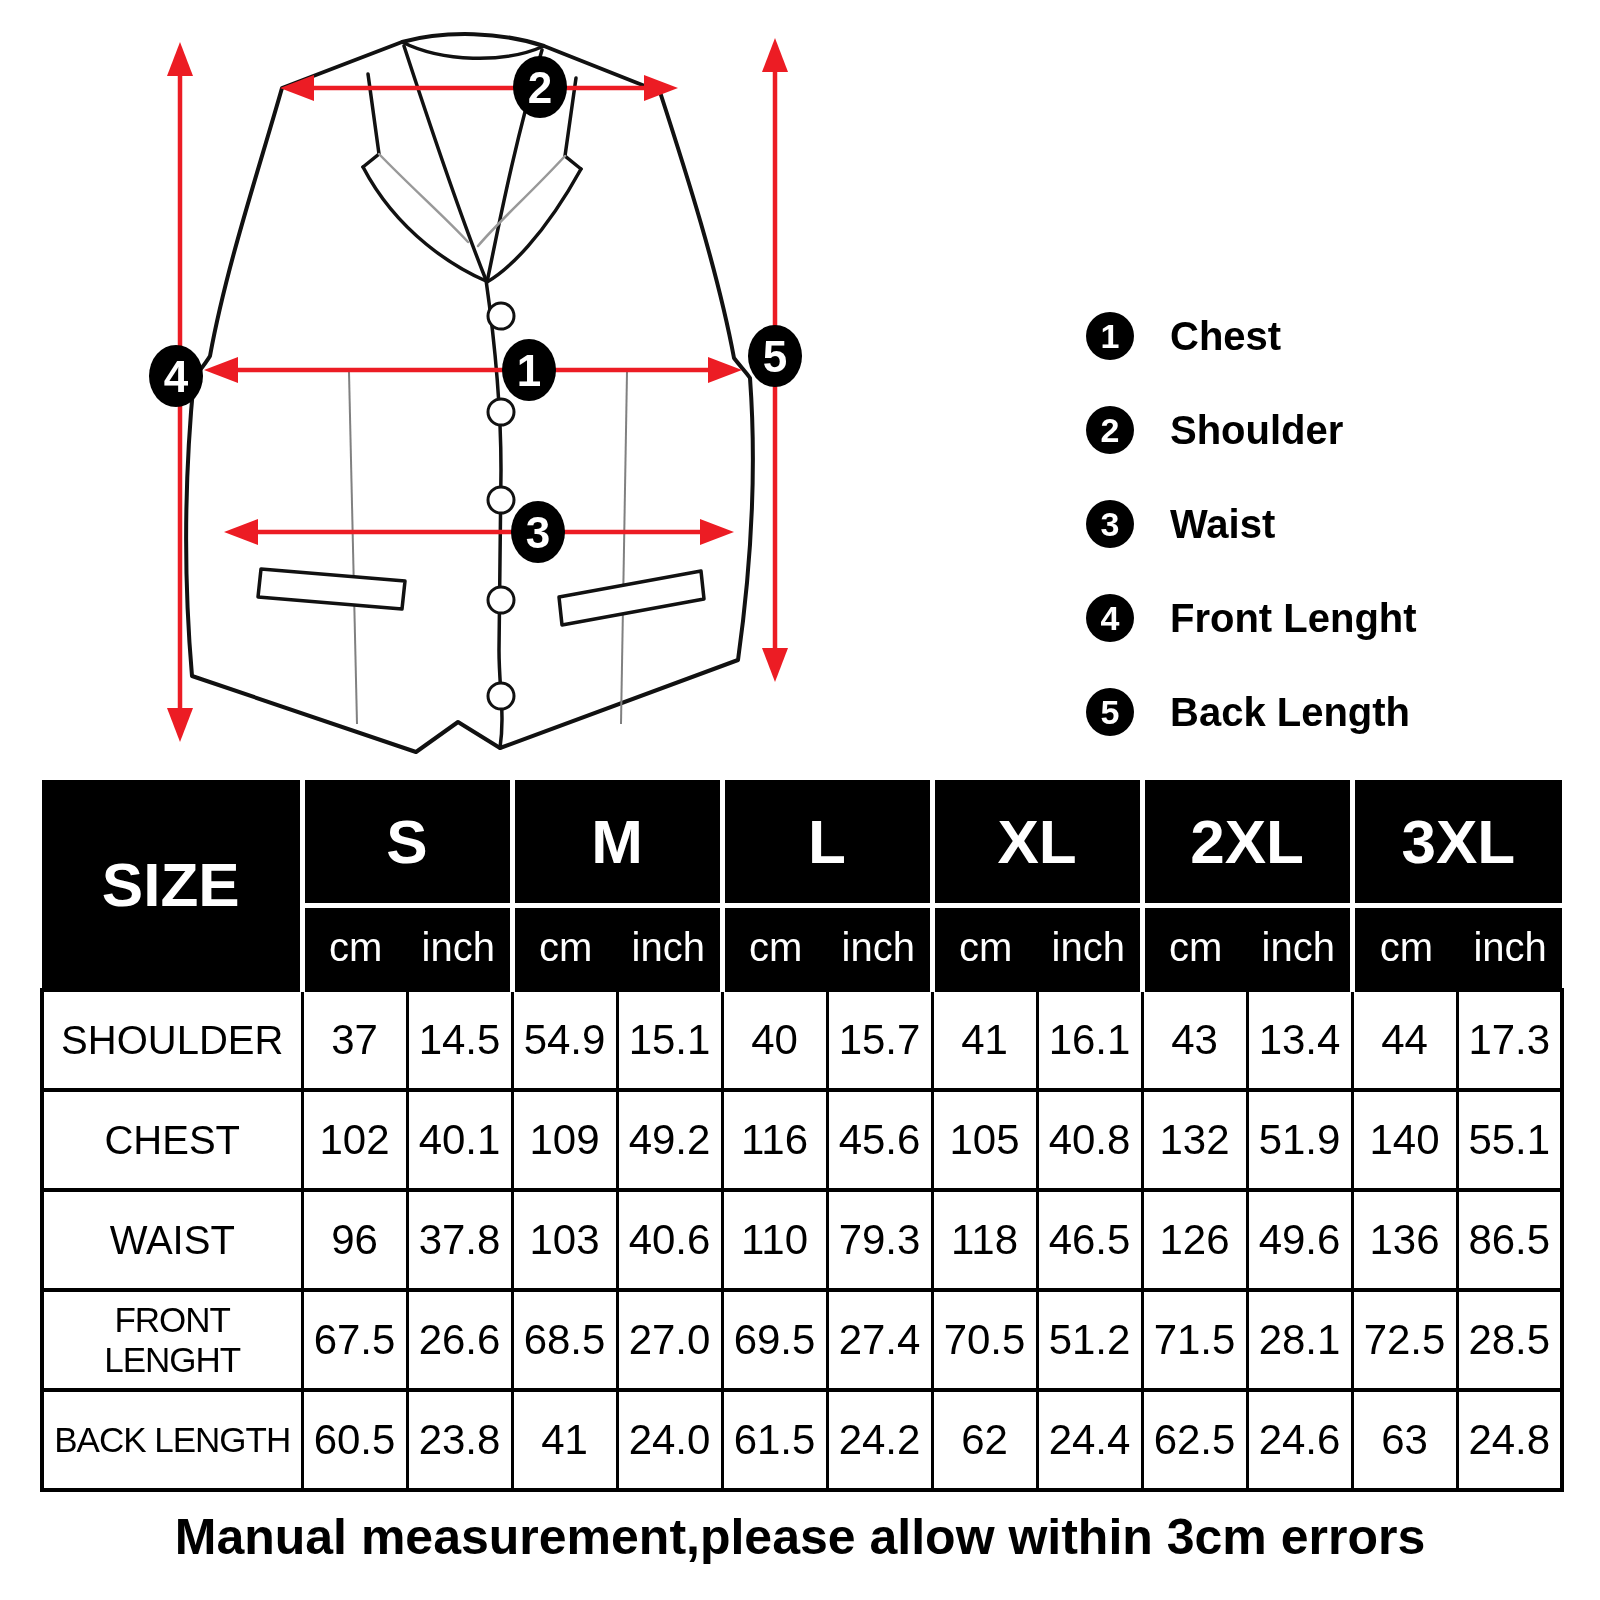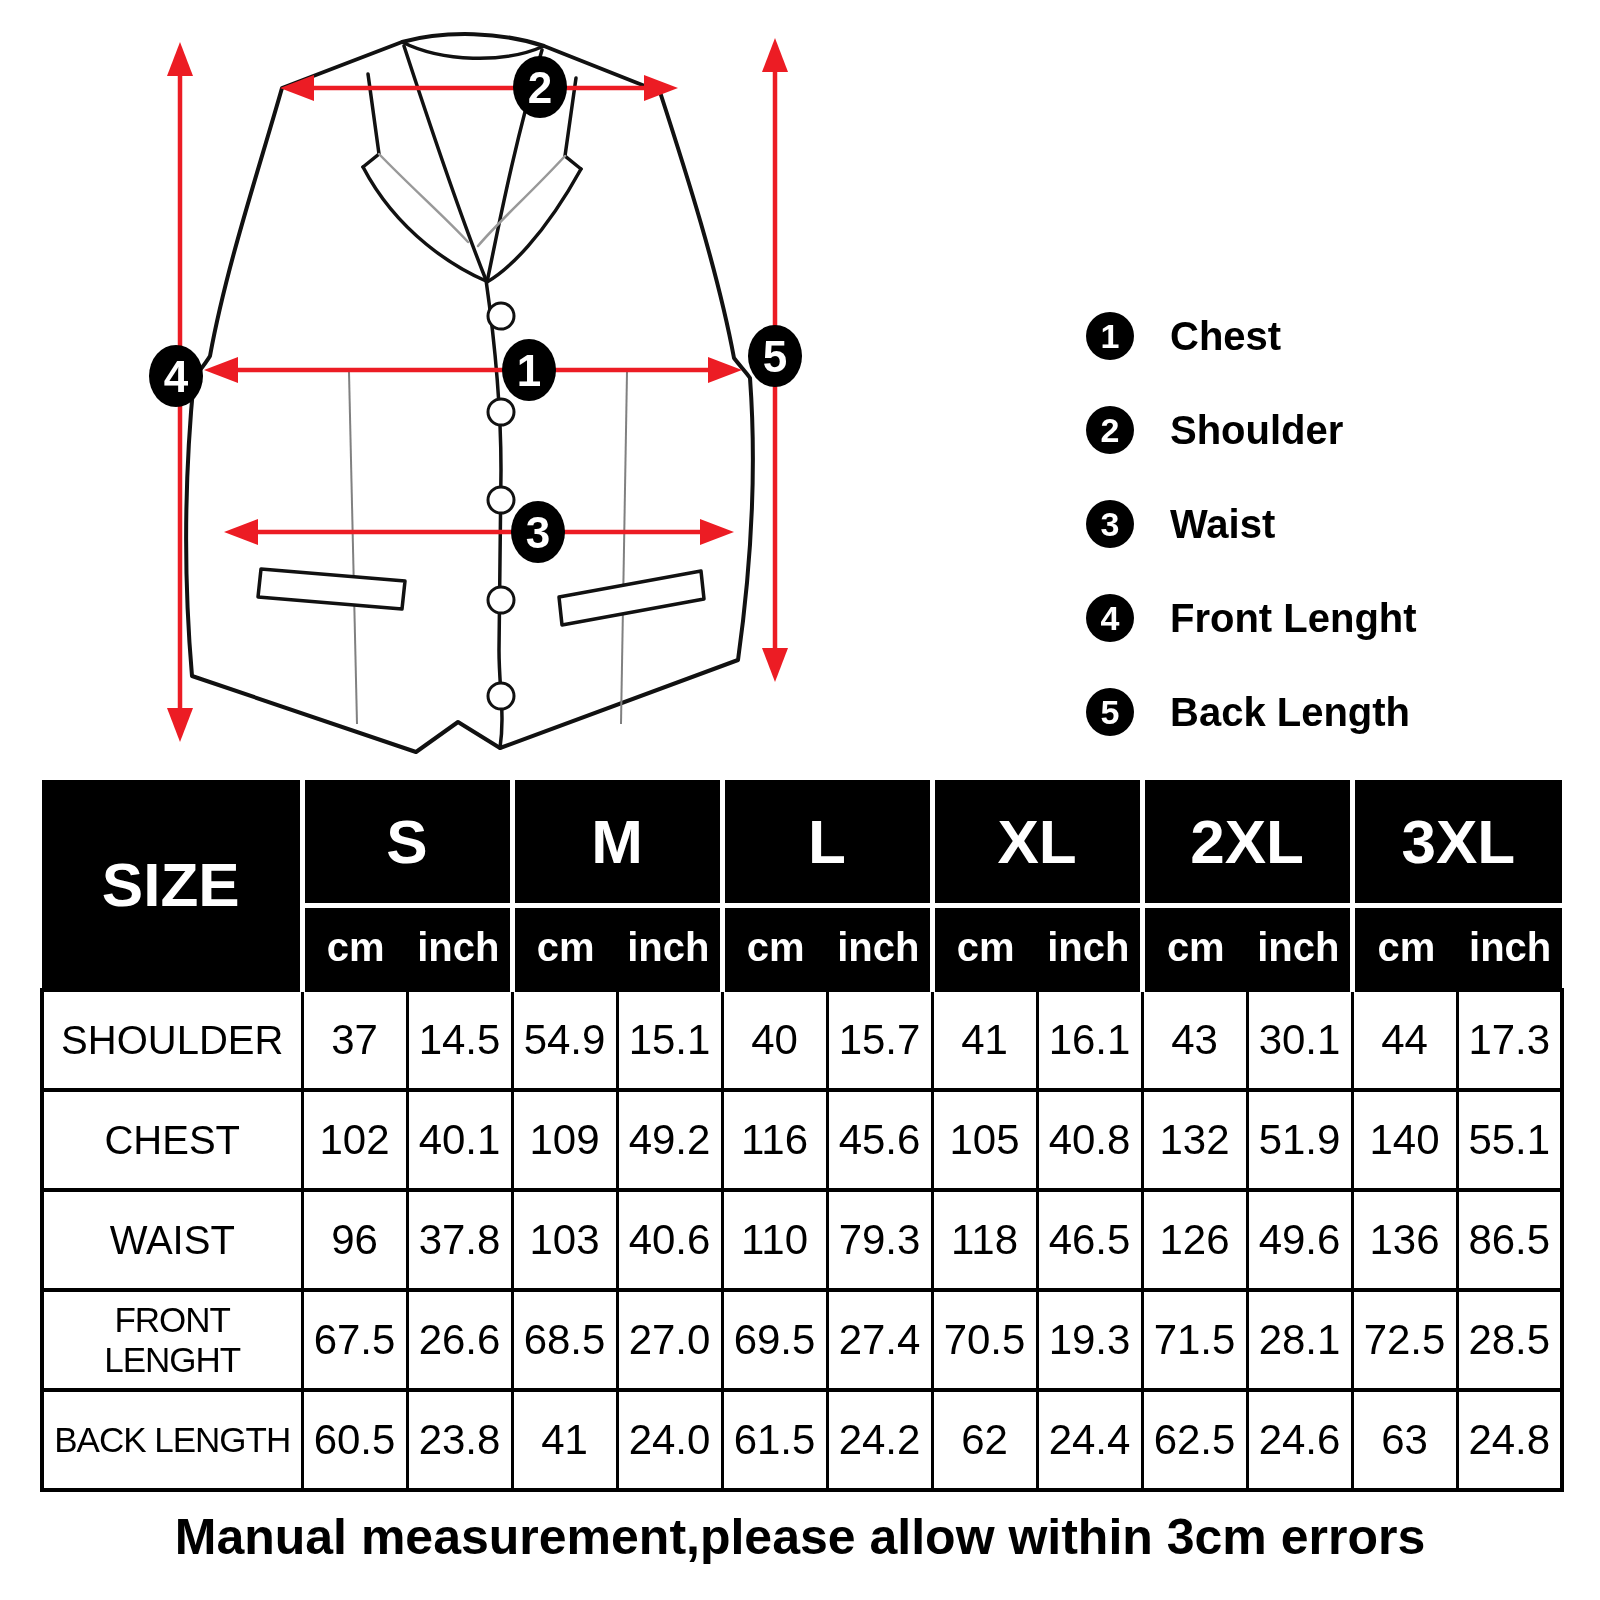--- a/index.html
+++ b/index.html
@@ -34,21 +34,21 @@
   .size-table { position:absolute; left:40px; top:780px; width:1520px;
                 border-collapse:collapse; table-layout:fixed; }
   .size-table th, .size-table td { text-align:center; vertical-align:middle; padding:0; }
   .size-table thead th { background:var(--ink); color:#fff; border:5px solid #fff; }
   .size-table thead tr:first-child th { border-top:0; height:125px; font-size:62px; font-weight:bold; }
   .size-table thead th:first-child { border-left:0; }
   .size-table thead th:last-child  { border-right:0; }
   th.size-corner { font-size:58px; font-weight:bold; border-bottom:0 !important; }
   .size-table thead tr.unit-row th { height:85px; border-bottom:0; font-weight:normal; }
   .unit-pair { display:flex; width:100%; }
-  .unit-pair span { flex:1; font-size:40px; font-weight:bold; }
+  .unit-pair span { flex:1; font-size:40px; font-weight:normal; }
   .size-table tbody td { background:#fff; border:3px solid #000;
                          border-top-width:4px; border-bottom-width:4px;
                          height:100px; font-size:42px; }
   .size-table tbody td:first-child { border-left-width:4px; }
   .size-table tbody td:last-child  { border-right-width:4px; }
   .size-table tbody td.row-label { font-size:40px; }
   .size-table tbody td.row-label.long { font-size:35px; letter-spacing:-1px; }
 
   
   .footer-note { position:absolute; left:0; right:0; top:1508px;
@@ -219,21 +219,21 @@
           <td class="row-label">SHOULDER</td>
           <td>37</td>
           <td>14.5</td>
           <td>54.9</td>
           <td>15.1</td>
           <td>40</td>
           <td>15.7</td>
           <td>41</td>
           <td>16.1</td>
           <td>43</td>
-          <td>30.1</td>
+          <td>13.4</td>
           <td>44</td>
           <td>17.3</td>
         </tr>
         <tr>
           <td class="row-label">CHEST</td>
           <td>102</td>
           <td>40.1</td>
           <td>109</td>
           <td>49.2</td>
           <td>116</td>
@@ -262,21 +262,21 @@
         </tr>
         <tr>
           <td class="row-label long">FRONT LENGHT</td>
           <td>67.5</td>
           <td>26.6</td>
           <td>68.5</td>
           <td>27.0</td>
           <td>69.5</td>
           <td>27.4</td>
           <td>70.5</td>
-          <td>19.3</td>
+          <td>51.2</td>
           <td>71.5</td>
           <td>28.1</td>
           <td>72.5</td>
           <td>28.5</td>
         </tr>
         <tr>
           <td class="row-label long">BACK LENGTH</td>
           <td>60.5</td>
           <td>23.8</td>
           <td>41</td>

